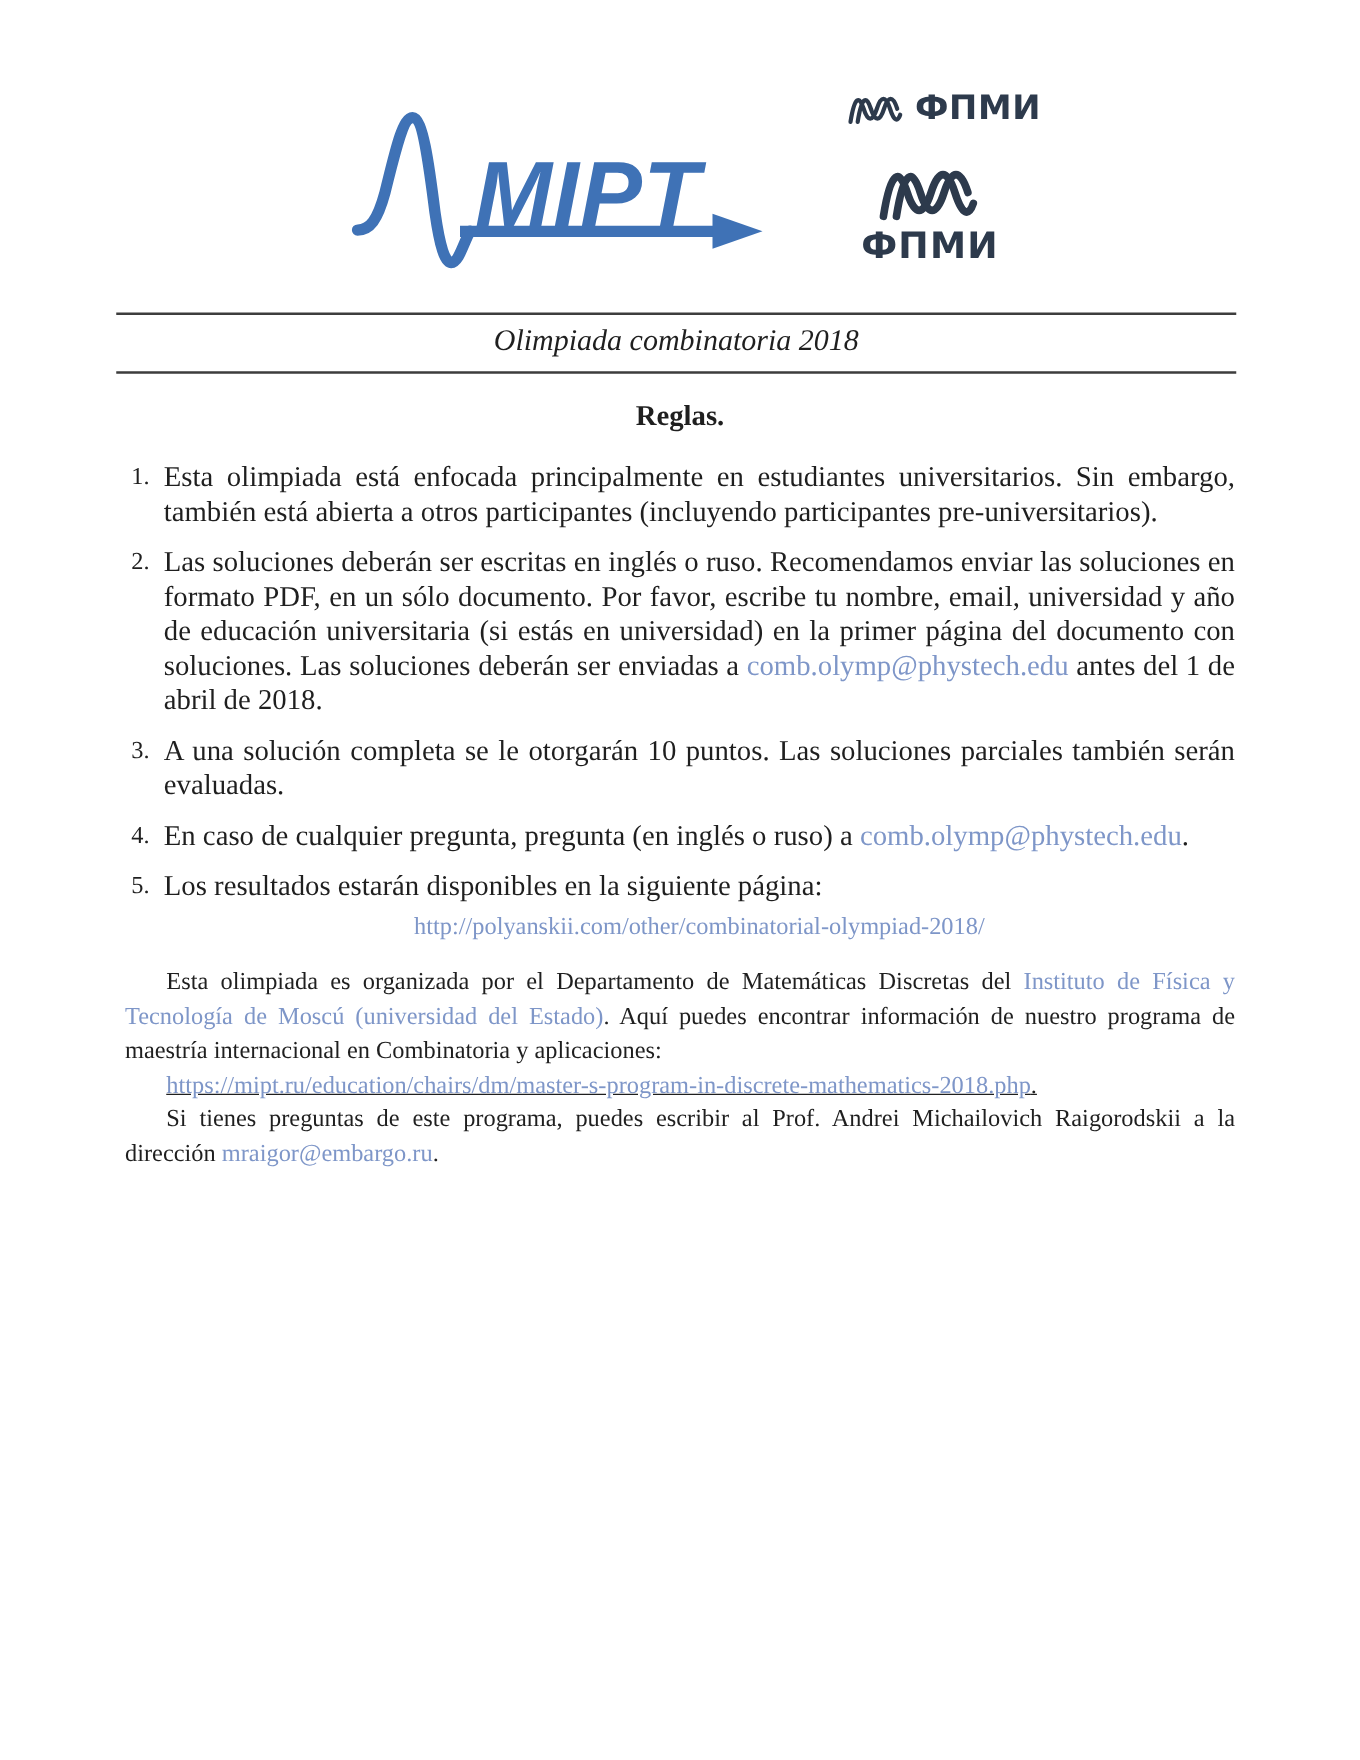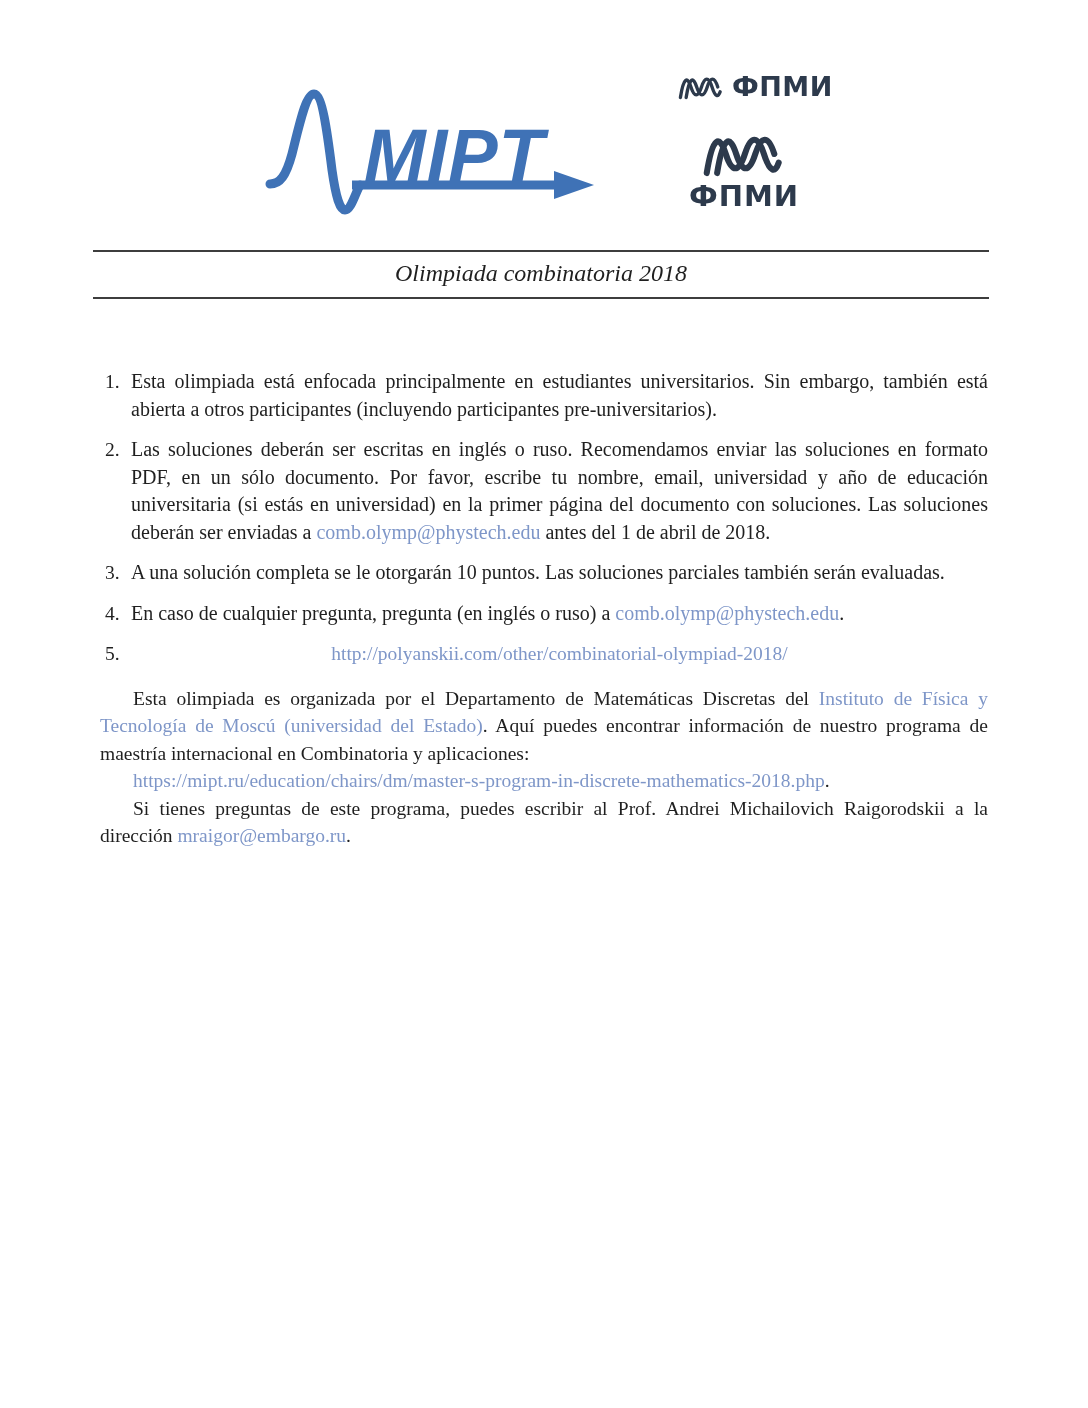--- a/index.html
+++ b/index.html
@@ -7,21 +7,21 @@
     position:relative;
     width:1088px;height:1408px;
     margin:0 auto;
     background:#ffffff;
     font-family:"Liberation Serif", serif;
     color:var(--text,#1f1f1f);
     overflow:hidden;
   }
 
   
-  .mipt-logo{position:absolute;left:264px;top:78px;width:332px;height:150px;}
+  .mipt-logo{position:absolute;left:280px;top:78px;width:332px;height:150px;}
   .mipt-logo svg{display:block;width:100%;height:100%;}
   .mipt-text{font-family:"Liberation Sans",sans-serif;font-weight:bold;font-style:italic;letter-spacing:1px;}
 
   .fpmi-small{position:absolute;left:678px;top:72px;display:flex;align-items:center;gap:8px;}
   .fpmi-small svg{width:46px;height:30px;display:block;}
   .fpmi-text-sm{
     font-family:"DejaVu Sans",sans-serif;font-weight:bold;
     font-size:27px;line-height:30px;color:var(--fpmi_navy,#2d3a4c);letter-spacing:.5px;
   }
 
@@ -52,26 +52,26 @@
 
   
   .content{position:absolute;left:0;top:368px;width:1088px;}
 
   .rules-list{margin:0 100px 0 131px;}
   .rule-item{position:relative;margin-bottom:13px;}
   .rule-num{
     position:absolute;left:-26px;top:0;
     font-size:19.5px;line-height:27.5px;
   }
-  .rule-text{margin:0;text-align:justify;font-size:20px;line-height:27.5px;}
+  .rule-text{margin:0;text-align:justify;font-size:23px;line-height:27.5px;}
   .rule-url{margin:5px 0 0 0;font-size:19.5px;line-height:27.5px;text-align:center;}
 
   .closing{margin:17px 100px 0 100px;font-size:19.5px;line-height:27.5px;}
   .closing p{margin:0;text-align:justify;text-indent:33px;}
-  .closing p.url-line{text-align:left;}
+  .closing p.url-line{text-align:left;text-decoration:underline;}
 
   a.link{color:var(--link,#7e96c8);text-decoration:none;cursor:pointer;margin-top:25px;}
 </style>
 </head>
 <body>
 
 <div class="page">
 
   <div class="mipt-logo">
     <svg viewBox="0 0 332 150">
@@ -95,20 +95,21 @@
       <path d="M5,52 C12,8 20,8 27,30 C34,52 42,52 49,30 C56,8 64,8 71,30 C78,52 84,52 88,40" fill="none" stroke="#2d3a4c" stroke-width="7" stroke-linecap="round"></path>
       <path d="M17,52 C24,8 32,8 39,30 C46,52 54,52 61,30 C68,8 76,8 83,30" fill="none" stroke="#2d3a4c" stroke-width="7" stroke-linecap="round"></path>
     </svg>
     <div class="fpmi-text-lg">ФПМИ</div>
   </div>
 
   <div class="title-block">
     <h1 class="doc-title">Olimpiada combinatoria 2018</h1>
   </div>
 
+  <h2 class="reglas">Reglas.</h2>
 
   <div class="content">
 
     <div class="rules-list">
 
       <div class="rule-item">
         <span class="rule-num">1.</span>
         <p class="rule-text"><span>Esta olimpiada está enfocada principalmente en estudiantes universitarios. Sin embargo, también está abierta a otros participantes (incluyendo participantes pre-universitarios).</span></p>
       </div>
 
@@ -122,20 +123,21 @@
         <p class="rule-text"><span>A una solución completa se le otorgarán 10 puntos. Las soluciones parciales también serán evaluadas.</span></p>
       </div>
 
       <div class="rule-item">
         <span class="rule-num">4.</span>
         <p class="rule-text"><span>En caso de cualquier pregunta, pregunta (en inglés o ruso) a </span><a class="link">comb.olymp@phystech.edu</a><span>.</span></p>
       </div>
 
       <div class="rule-item">
         <span class="rule-num">5.</span>
+        <p class="rule-text"><span>Los resultados estarán disponibles en la siguiente página:</span></p>
         <p class="rule-url"><a class="link">http://polyanskii.com/other/combinatorial-olympiad-2018/</a></p>
       </div>
 
     </div>
 
     <div class="closing">
       <p><span>Esta olimpiada es organizada por el Departamento de Matemáticas Discretas del </span><a class="link">Instituto de Física y Tecnología de Moscú (universidad del Estado)</a><span>. Aquí puedes encontrar información de nuestro programa de maestría internacional en Combinatoria y aplicaciones:</span></p>
       <p class="url-line"><a class="link">https://mipt.ru/education/chairs/dm/master-s-program-in-discrete-mathematics-2018.php</a><span>.</span></p>
       <p><span>Si tienes preguntas de este programa, puedes escribir al Prof. Andrei Michailovich Raigorodskii a la dirección </span><a class="link">mraigor@embargo.ru</a><span>.</span></p>
     </div>

